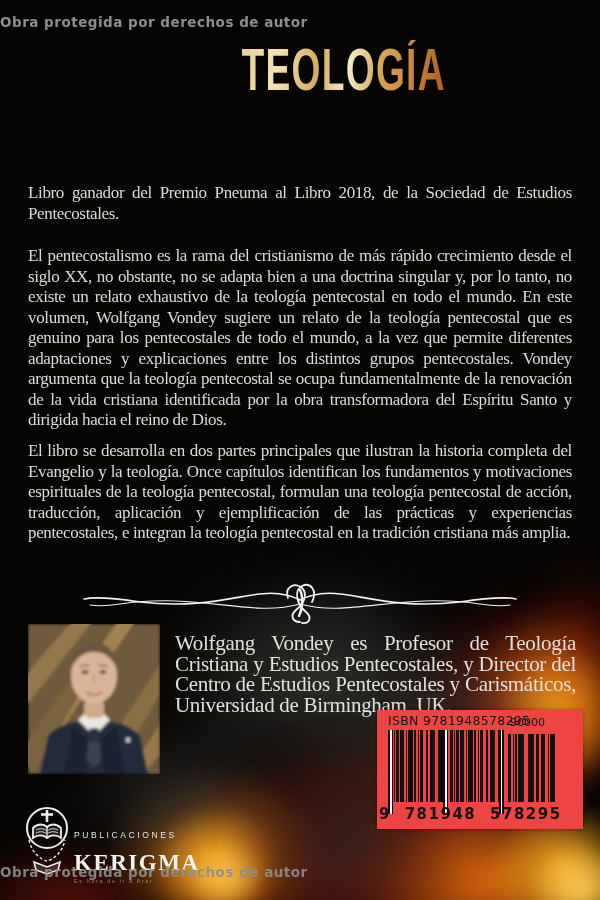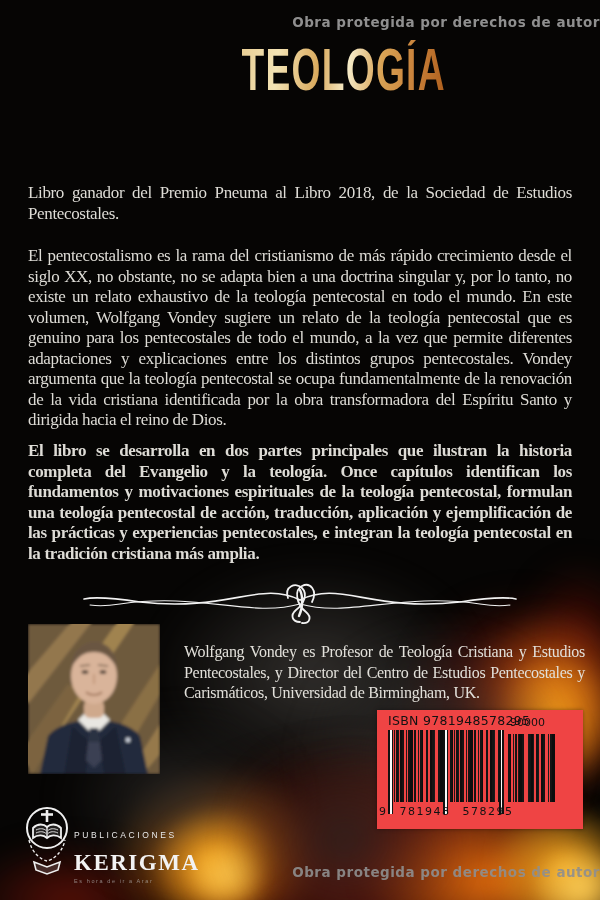--- a/index.html
+++ b/index.html
@@ -22,21 +22,21 @@
   .f-or3{left:360px; top:800px; width:260px; height:160px; background:radial-gradient(closest-side,#e06c0e,rgba(190,80,9,0)); filter:blur(11px);}
   .f-br1{left:495px; top:645px; width:120px; height:140px; background:radial-gradient(closest-side,#f29a18,rgba(230,140,20,0)); filter:blur(8px);}
   .f-br2{left:150px; top:805px; width:130px; height:120px; background:radial-gradient(closest-side,#f6a81f,rgba(240,160,30,0)); filter:blur(8px);}
   .f-br3{left:490px; top:800px; width:150px; height:140px; background:radial-gradient(closest-side,#f9ae22,rgba(240,160,30,0)); filter:blur(8px);}
   .f-yl1{left:530px; top:845px; width:100px; height:85px;  background:radial-gradient(closest-side,#fbcb54,rgba(250,200,80,0)); filter:blur(7px);}
   .f-yl2{left:185px; top:840px; width:80px;  height:70px;  background:radial-gradient(closest-side,#f8c14a,rgba(250,200,80,0)); filter:blur(7px);}
   .f-smoke4{left:230px; top:740px; width:230px; height:200px; background:radial-gradient(closest-side,rgba(35,33,31,.9),rgba(30,28,26,0)); filter:blur(16px);}
 
   
   .watermark{
-    position:absolute; left:0; width:100%; text-align:right;
+    position:absolute; left:0; width:100%; text-align:left;
     font-family:"DejaVu Sans", sans-serif; font-size:13.5px; font-weight:bold;
     color:#8f8f8f; letter-spacing:.5px; z-index:6;
   }
   .wm-top{top:14px;}
   .wm-bottom{top:864px; opacity:.9;}
 
   
   .title-line{position:absolute; left:0; width:100%; text-align:center; line-height:1; z-index:2;
     font-family:"Liberation Sans", sans-serif; font-weight:800; white-space:nowrap;}
   .title-line > span{
@@ -51,31 +51,31 @@
   .t2 > span{transform:scaleX(.655); letter-spacing:2px;}
 
   
   .copy{
     position:absolute; left:28px; width:544px; z-index:2;
     color:#dedcd6; font-size:17px; line-height:20.5px;
     letter-spacing:-.35px; text-align:justify; margin:0;
   }
   .p-award{top:183px;}
   .p-syn1{top:246px;}
-  .p-syn2{top:441px;font-weight:bold;}
+  .p-syn2{top:441px;}
 
   
   .divider{position:absolute; left:80px; top:578px; z-index:2;}
 
   
   .author-photo{position:absolute; left:28px; top:624px; width:132px; height:150px; z-index:2; overflow:hidden;}
   .bio{
     position:absolute; left:172px; top:630px; width:401px; z-index:2;
-    color:#e2e0da; font-size:16px; line-height:20.5px; letter-spacing:-.3px;
-    text-align:justify; margin:12px;
+    color:#e2e0da; font-size:21px; line-height:20.5px; letter-spacing:-.3px;
+    text-align:justify; margin:3px;
   }
 
   
   .pub{position:absolute; left:22px; top:796px; z-index:4; color:#efefef;}
   .pub-emblem{position:absolute; left:0; top:2px;}
   .pub-text{position:absolute; left:52px; top:34px; width:120px;}
   .pub-label{font-family:"Liberation Sans", sans-serif; font-size:8.5px; letter-spacing:2.6px; color:#e8e8e8; white-space:nowrap;}
   .pub-name{font-family:"Liberation Serif", serif; font-weight:bold; font-size:23px; letter-spacing:1.5px; color:#f2f2f2; margin-top:10px; white-space:nowrap;}
   .pub-tagline{font-family:"Liberation Sans", sans-serif; font-size:5.5px; letter-spacing:1.6px; color:#bdbdbd; opacity:.65; margin-top:2px; white-space:nowrap;}
 
@@ -93,21 +93,21 @@
       repeating-linear-gradient(90deg,#0d0d0d 0 3px,rgba(0,0,0,0) 3px 10px),
       repeating-linear-gradient(90deg,#1a1a1a 0 1px,rgba(0,0,0,0) 1px 4px);
   }
   .bc-main::before,.bc-main::after{
     content:""; position:absolute; top:0; width:5px; height:84px;
     background:repeating-linear-gradient(90deg,#111 0 2px,#fbfbfb 2px 3.5px);
   }
   .bc-main::before{left:-2px;} .bc-main::after{right:-2px;}
   .bc-guard-mid{position:absolute; left:66px; top:20px; width:5px; height:84px;
       background:repeating-linear-gradient(90deg,#111 0 2px,#fbfbfb 2px 3.5px);}
-  .bc-digits{position:absolute; left:2px; top:95px; width:130px; font-size:11px; letter-spacing:1.5px; word-spacing:7px; white-space:nowrap;}
+  .bc-digits{position:absolute; left:2px; top:95px; width:130px; font-size:15px; letter-spacing:1.5px; word-spacing:7px; white-space:nowrap;font-weight:bold;}
   .bc-price{position:absolute; left:133px; top:6px; width:44px; font-size:11px;}
   .bc-small{
     position:absolute; left:131px; top:24px; width:48px; height:68px;
     background-image:
       repeating-linear-gradient(90deg,#141414 0 2px,rgba(0,0,0,0) 2px 7px),
       repeating-linear-gradient(90deg,#0d0d0d 0 3px,rgba(0,0,0,0) 3px 11px),
       repeating-linear-gradient(90deg,#1a1a1a 0 1px,rgba(0,0,0,0) 1px 5px);
   }
 </style>
 </head>

